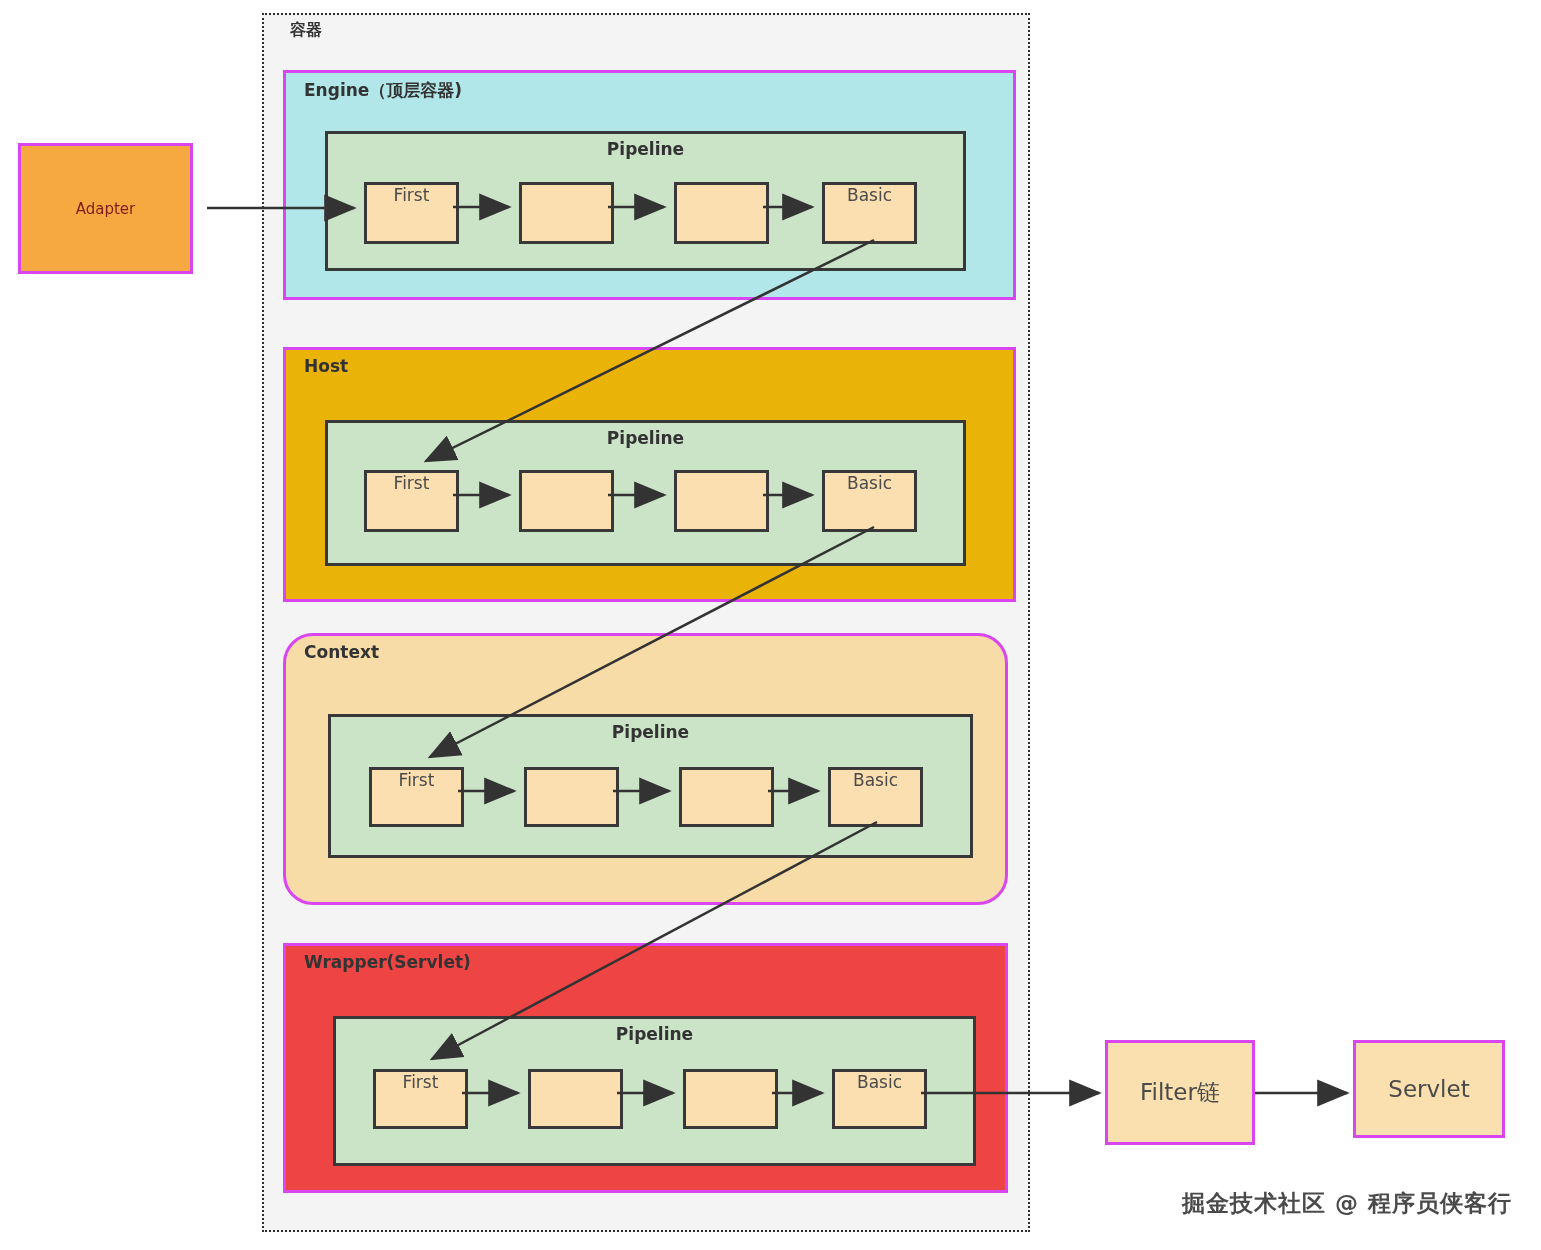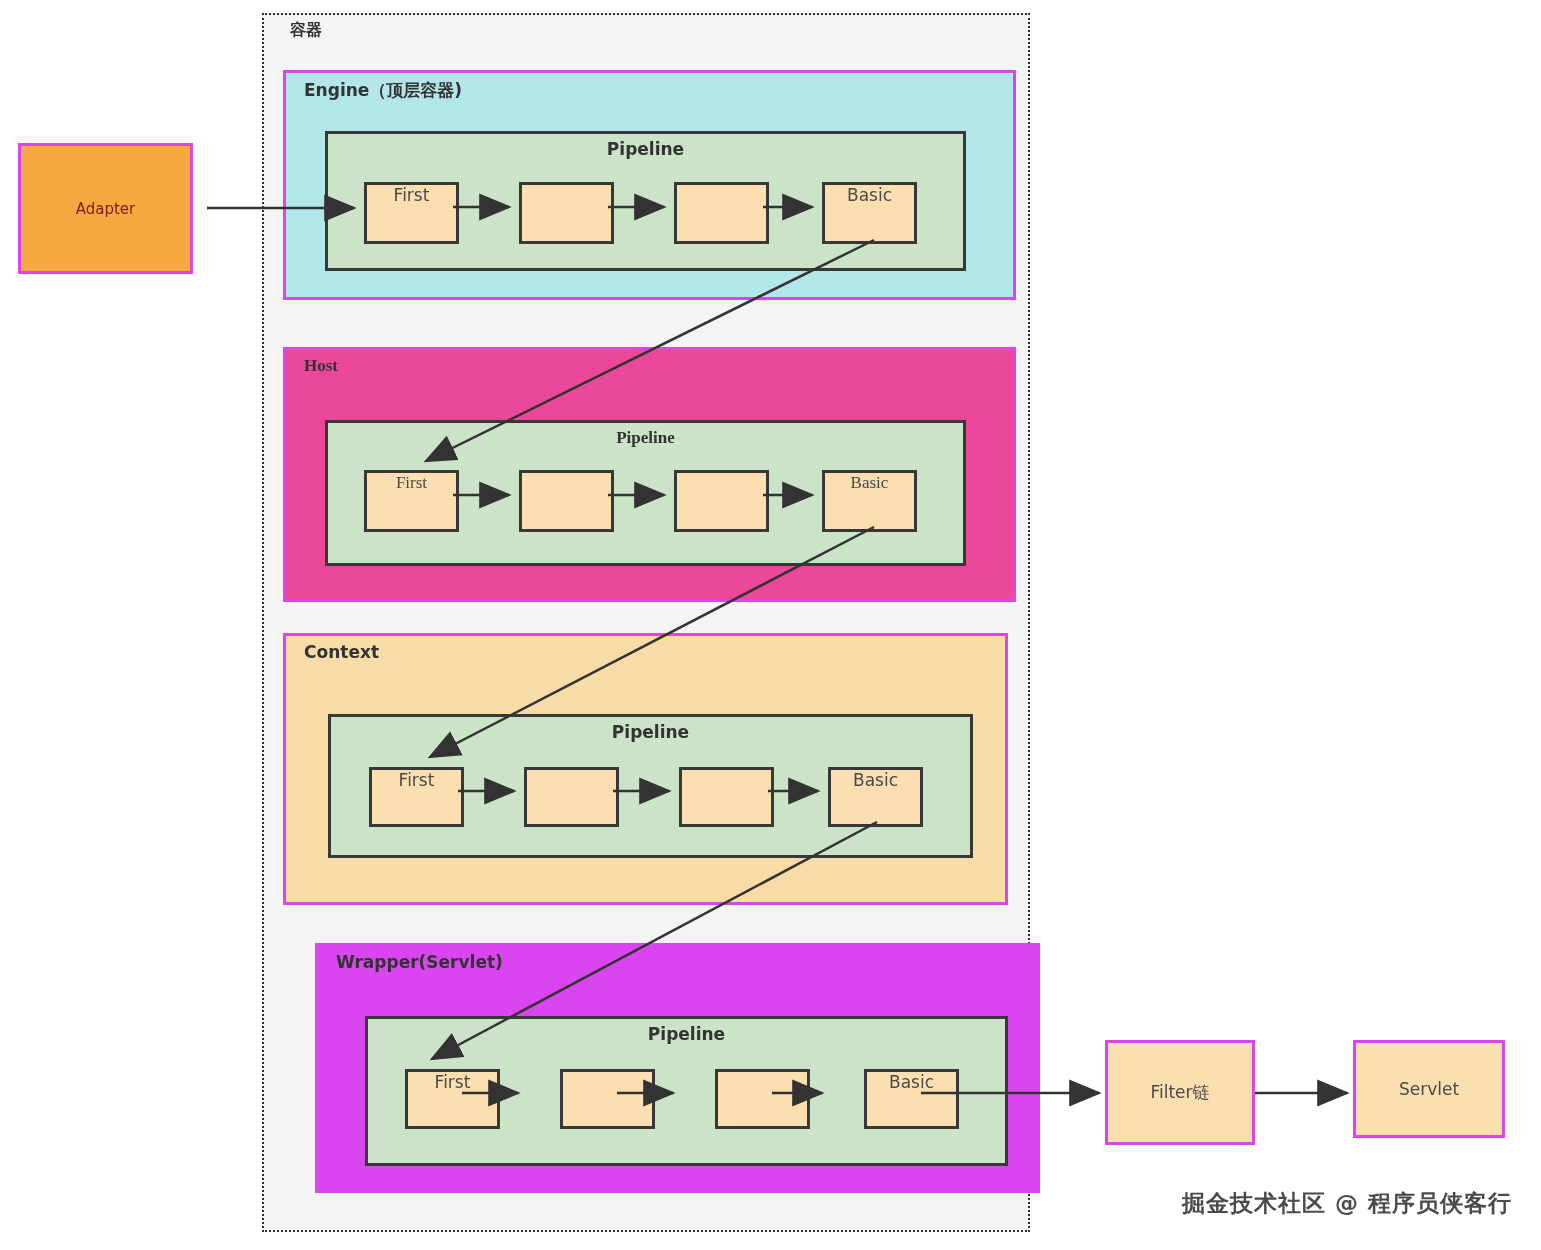--- a/index.html
+++ b/index.html
@@ -20,23 +20,23 @@
     font-size: 16px; font-weight: bold; color: #333;
   }
   
   .sbox { position: absolute; border: 3px solid #d946ef; box-sizing: border-box; }
   
   .container-label {
     position: absolute; left: 18px; top: 6px;
     font-size: 17px; font-weight: bold; color: #333;
   }
   #engine    { left: 283px; top: 70px;  width: 733px; height: 230px; background: #B2E7E9; }
-  #host      { left: 283px; top: 347px; width: 733px; height: 255px; background: #ec4899; font-family: Liberation Serif, serif; }
-  #context   { left: 283px; top: 633px; width: 725px; height: 272px; background: #F8DCA8; }
-  #wrapper-c { left: 283px; top: 943px; width: 725px; height: 250px; background: #d946ef; margin-left: 32px; }
+  #host      { left: 283px; top: 347px; width: 733px; height: 255px; background: #eab308; }
+  #context   { left: 283px; top: 633px; width: 725px; height: 272px; background: #F8DCA8; border-radius: 30px; }
+  #wrapper-c { left: 283px; top: 943px; width: 725px; height: 250px; background: #ef4444; }
   
   .pipeline { position: absolute; background: #CBE4C7; border: 3px solid #383838; box-sizing: border-box; padding-left: 40px; }
   .pipeline-label {
     position: absolute; left: 0; right: 0; top: 5px; text-align: center;
     font-size: 17px; font-weight: bold; color: #333;
   }
   #engine .pipeline    { left: 39px; top: 58px; width: 641px; height: 140px; }
   #host .pipeline      { left: 39px; top: 70px; width: 641px; height: 146px; }
   #context .pipeline   { left: 42px; top: 78px; width: 645px; height: 144px; }
   #wrapper-c .pipeline { left: 47px; top: 70px; width: 643px; height: 150px; }
@@ -55,21 +55,21 @@
   #engine .v2, #host .v2 { left: 191px; }
   #engine .v3, #host .v3 { left: 346px; }
   #engine .v4, #host .v4 { left: 494px; }
   #context .v1 { left: 38px; }  #context .v2 { left: 193px; }
   #context .v3 { left: 348px; } #context .v4 { left: 497px; }
   #wrapper-c .v1 { left: 37px; }  #wrapper-c .v2 { left: 192px; }
   #wrapper-c .v3 { left: 347px; } #wrapper-c .v4 { left: 496px; }
   
   .endpoint {
     display: flex; align-items: center; justify-content: center;
-    font-size: 17px; color: #4a4a4a; background: #FADFAF; text-align: right;
+    font-size: 23px; color: #4a4a4a; background: #FADFAF; text-align: right;
   }
   #adapter {
     left: 18px; top: 143px; width: 175px; height: 131px; background: #F7A941;
     display: flex; align-items: center; justify-content: center;
     font-size: 15px; color: #7f1d1d;
   }
   #filter-chain { left: 1105px; top: 1040px; width: 150px; height: 105px; }
   #servlet      { left: 1353px; top: 1040px; width: 152px; height: 98px; }
   
   #arrows { position: absolute; left: 0; top: 0; pointer-events: none; }

